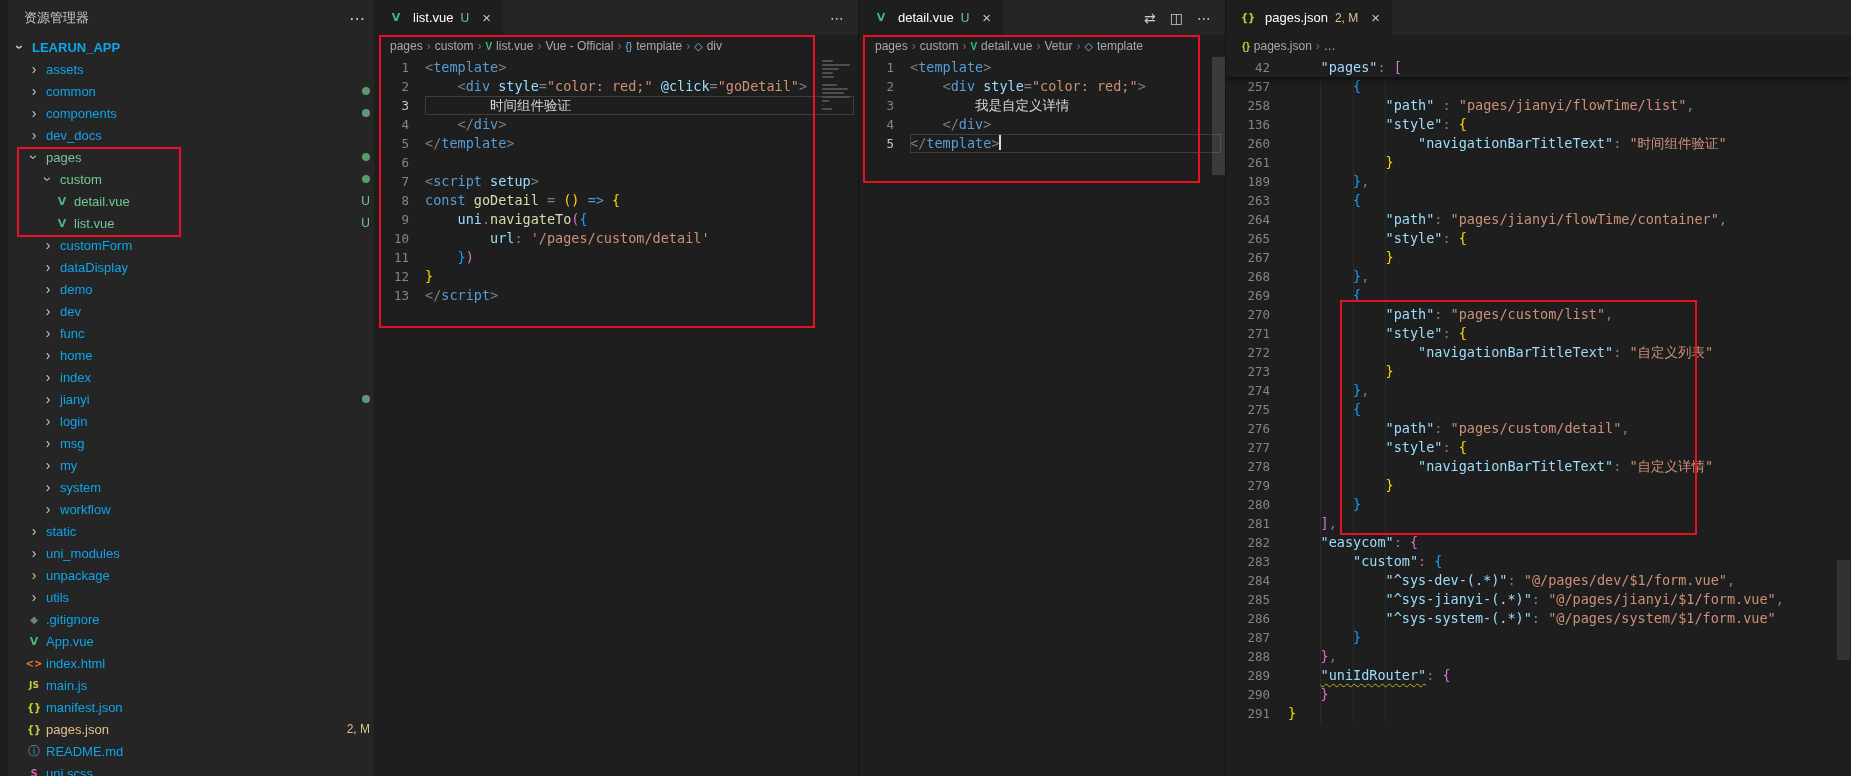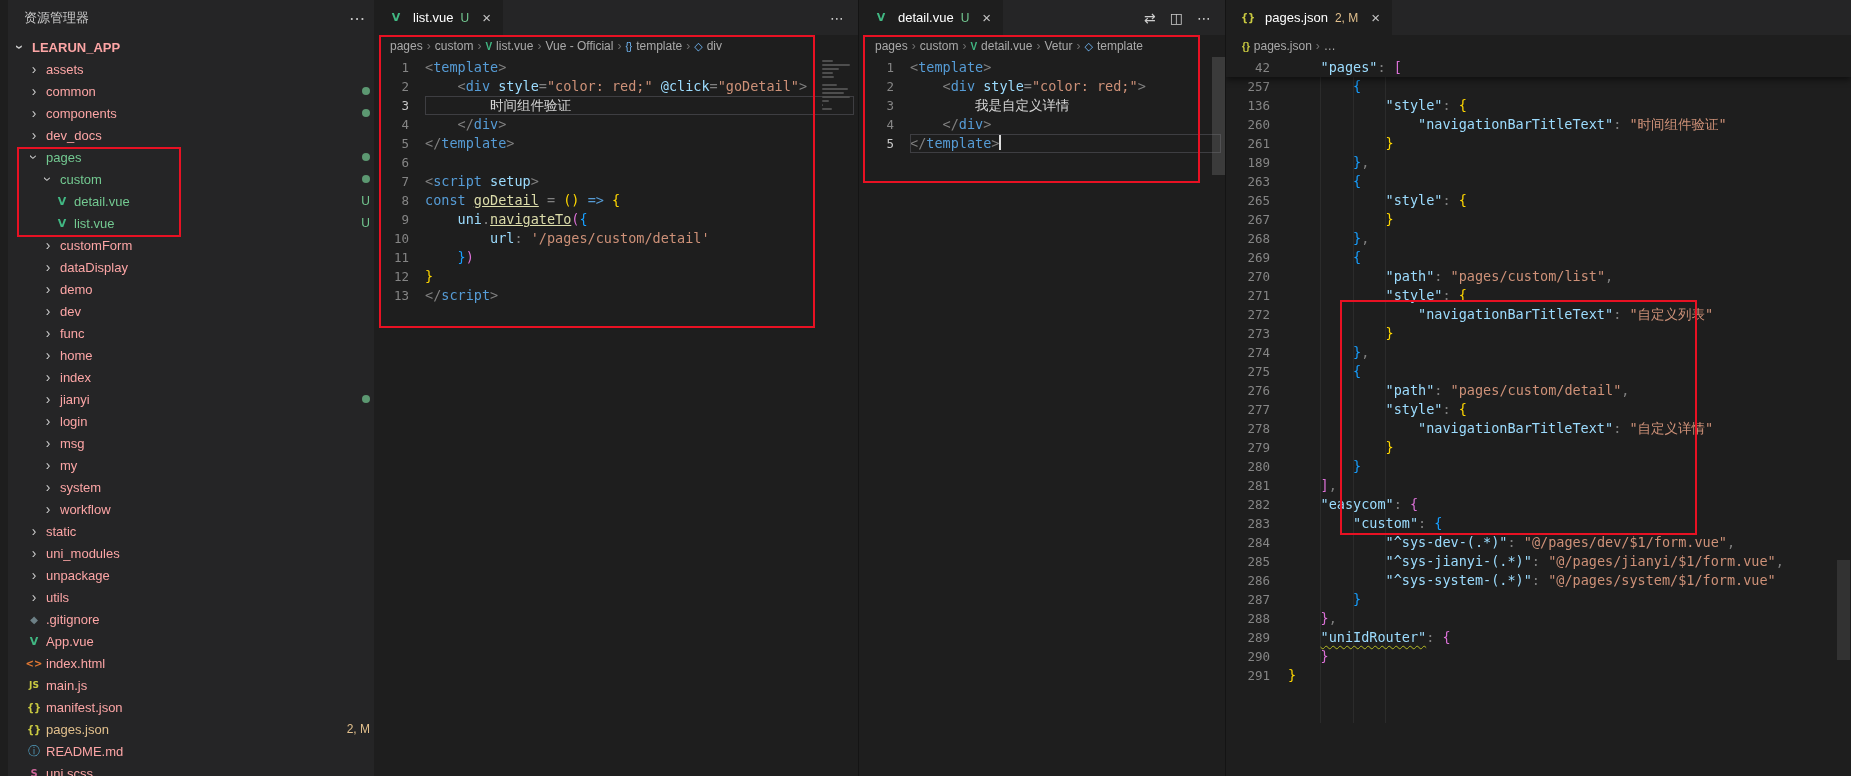--- a/index.html
+++ b/index.html
@@ -19,21 +19,21 @@
   .twisty{flex:none;width:20px;text-align:center;color:#cccccc;font-size:14px;line-height:22px;}
   .twisty.open{transform:rotate(90deg);}
   .ficon{flex:none;width:20px;text-align:center;font-weight:bold;font-family:"DejaVu Sans",sans-serif;}
   .ficon.vue{color:#41b883;font-size:11px;}
   .ficon.json{color:#cbcb41;font-size:10px;}
   .ficon.js{color:#cbcb41;font-size:9px;}
   .ficon.html{color:#e37933;font-size:10px;}
   .ficon.readme{color:#519aba;font-size:12px;font-weight:normal;}
   .ficon.gitignore{color:#6d8086;font-size:10px;font-weight:normal;}
   .ficon.scss{color:#cc6699;font-size:10px;}
-  .rlabel{flex:1;white-space:nowrap;overflow:hidden;padding-left:2px;color:#fca5a5;}
+  .rlabel{flex:1;white-space:nowrap;overflow:hidden;padding-left:2px;color:#0ea5e9;}
   .rlabel.green{color:#73c991;}
   .rlabel.yellow{color:#e2c08d;}
   .gbadge{flex:none;margin-left:6px;font-size:12px;}
   .gbadge.u{color:#73c991;}
   .gbadge.m{color:#e2c08d;}
   .dotb{flex:none;width:8px;height:8px;border-radius:50%;background:#73c991;opacity:.7;margin-left:6px;}
 
   
   .group{position:absolute;top:0;height:100%;background:#1e1e1e;overflow:hidden;}
   #g1{left:374px;width:484px;}
@@ -66,21 +66,21 @@
   #g1 .ln,#g2 .ln{width:51px;padding-right:16px;}
   #g3 .ln{width:62px;padding-right:18px;}
   .lc{flex:none;white-space:pre;}
   .cl.cur .ln{color:#c6c6c6;}
   .cl.cur::after{content:"";position:absolute;top:0;bottom:0;right:4px;border:1px solid #3e3e42;pointer-events:none;}
   #g1 .cl.cur::after,#g2 .cl.cur::after{left:51px;}
   .sticky{position:relative;z-index:3;background:#1e1e1e;box-shadow:0 3px 6px rgba(0,0,0,.5);}
 
   
   .pun{color:#808080;} .tag{color:#569cd6;} .attr{color:#9cdcfe;} .str{color:#ce9178;}
-  .kw{color:#569cd6;} .fn{color:#dcdcaa;text-decoration:underline;} .txt{color:#d4d4d4;} .key{color:#9cdcfe;}
+  .kw{color:#569cd6;} .fn{color:#dcdcaa;} .txt{color:#d4d4d4;} .key{color:#9cdcfe;}
   .b1{color:#ffd700;} .b2{color:#da70d6;} .b3{color:#179fff;}
   .warn{text-decoration:underline wavy #b5ba25 1px;text-underline-offset:3px;}
   .cursor{display:inline-block;width:2px;height:15px;background:#dcdcdc;margin-bottom:-2px;}
 
   .guide{position:absolute;top:19px;height:646px;width:1px;background:rgba(255,255,255,.06);}
   #minimap1{position:absolute;top:60px;right:6px;width:30px;cursor:pointer;}
   #minimap1 .mbar{height:2px;margin-bottom:2px;background:#4e4e4e;border-radius:1px;}
   .vthumb{position:absolute;background:rgba(121,121,121,.32);cursor:pointer;}
   #g2 .vthumb{right:0;top:57px;width:13px;height:118px;}
   #g3 .vthumb{right:1px;top:560px;width:13px;height:100px;background:rgba(121,121,121,.22);}
@@ -424,25 +424,27 @@
         </span>
       </div>
     <div class="code">
       <div class="guide" style="left:94px"></div>
       <div class="guide" style="left:127px"></div>
       <div class="guide" style="left:159px"></div>
     <div class="sticky">
           <div class="cl"><span class="ln">42</span><span class="lc"><span class="txt">    </span><span class="key">"pages"</span><span class="pun">:</span><span class="txt"> </span><span class="b2">[</span></span></div>
         </div>
         <div class="cl"><span class="ln">257</span><span class="lc"><span class="txt">        </span><span class="b3">{</span></span></div>
+        <div class="cl"><span class="ln">258</span><span class="lc"><span class="txt">            </span><span class="key">"path"</span><span class="txt"> </span><span class="pun">:</span><span class="txt"> </span><span class="str">"pages/jianyi/flowTime/list"</span><span class="pun">,</span></span></div>
         <div class="cl"><span class="ln">136</span><span class="lc"><span class="txt">            </span><span class="key">"style"</span><span class="pun">:</span><span class="txt"> </span><span class="b1">{</span></span></div>
         <div class="cl"><span class="ln">260</span><span class="lc"><span class="txt">                </span><span class="key">"navigationBarTitleText"</span><span class="pun">:</span><span class="txt"> </span><span class="str">"时间组件验证"</span></span></div>
         <div class="cl"><span class="ln">261</span><span class="lc"><span class="txt">            </span><span class="b1">}</span></span></div>
         <div class="cl"><span class="ln">189</span><span class="lc"><span class="txt">        </span><span class="b3">}</span><span class="pun">,</span></span></div>
         <div class="cl"><span class="ln">263</span><span class="lc"><span class="txt">        </span><span class="b3">{</span></span></div>
+        <div class="cl"><span class="ln">264</span><span class="lc"><span class="txt">            </span><span class="key">"path"</span><span class="pun">:</span><span class="txt"> </span><span class="str">"pages/jianyi/flowTime/container"</span><span class="pun">,</span></span></div>
         <div class="cl"><span class="ln">265</span><span class="lc"><span class="txt">            </span><span class="key">"style"</span><span class="pun">:</span><span class="txt"> </span><span class="b1">{</span></span></div>
         <div class="cl"><span class="ln">267</span><span class="lc"><span class="txt">            </span><span class="b1">}</span></span></div>
         <div class="cl"><span class="ln">268</span><span class="lc"><span class="txt">        </span><span class="b3">}</span><span class="pun">,</span></span></div>
         <div class="cl"><span class="ln">269</span><span class="lc"><span class="txt">        </span><span class="b3">{</span></span></div>
         <div class="cl"><span class="ln">270</span><span class="lc"><span class="txt">            </span><span class="key">"path"</span><span class="pun">:</span><span class="txt"> </span><span class="str">"pages/custom/list"</span><span class="pun">,</span></span></div>
         <div class="cl"><span class="ln">271</span><span class="lc"><span class="txt">            </span><span class="key">"style"</span><span class="pun">:</span><span class="txt"> </span><span class="b1">{</span></span></div>
         <div class="cl"><span class="ln">272</span><span class="lc"><span class="txt">                </span><span class="key">"navigationBarTitleText"</span><span class="pun">:</span><span class="txt"> </span><span class="str">"自定义列表"</span></span></div>
         <div class="cl"><span class="ln">273</span><span class="lc"><span class="txt">            </span><span class="b1">}</span></span></div>
         <div class="cl"><span class="ln">274</span><span class="lc"><span class="txt">        </span><span class="b3">}</span><span class="pun">,</span></span></div>
         <div class="cl"><span class="ln">275</span><span class="lc"><span class="txt">        </span><span class="b3">{</span></span></div>

